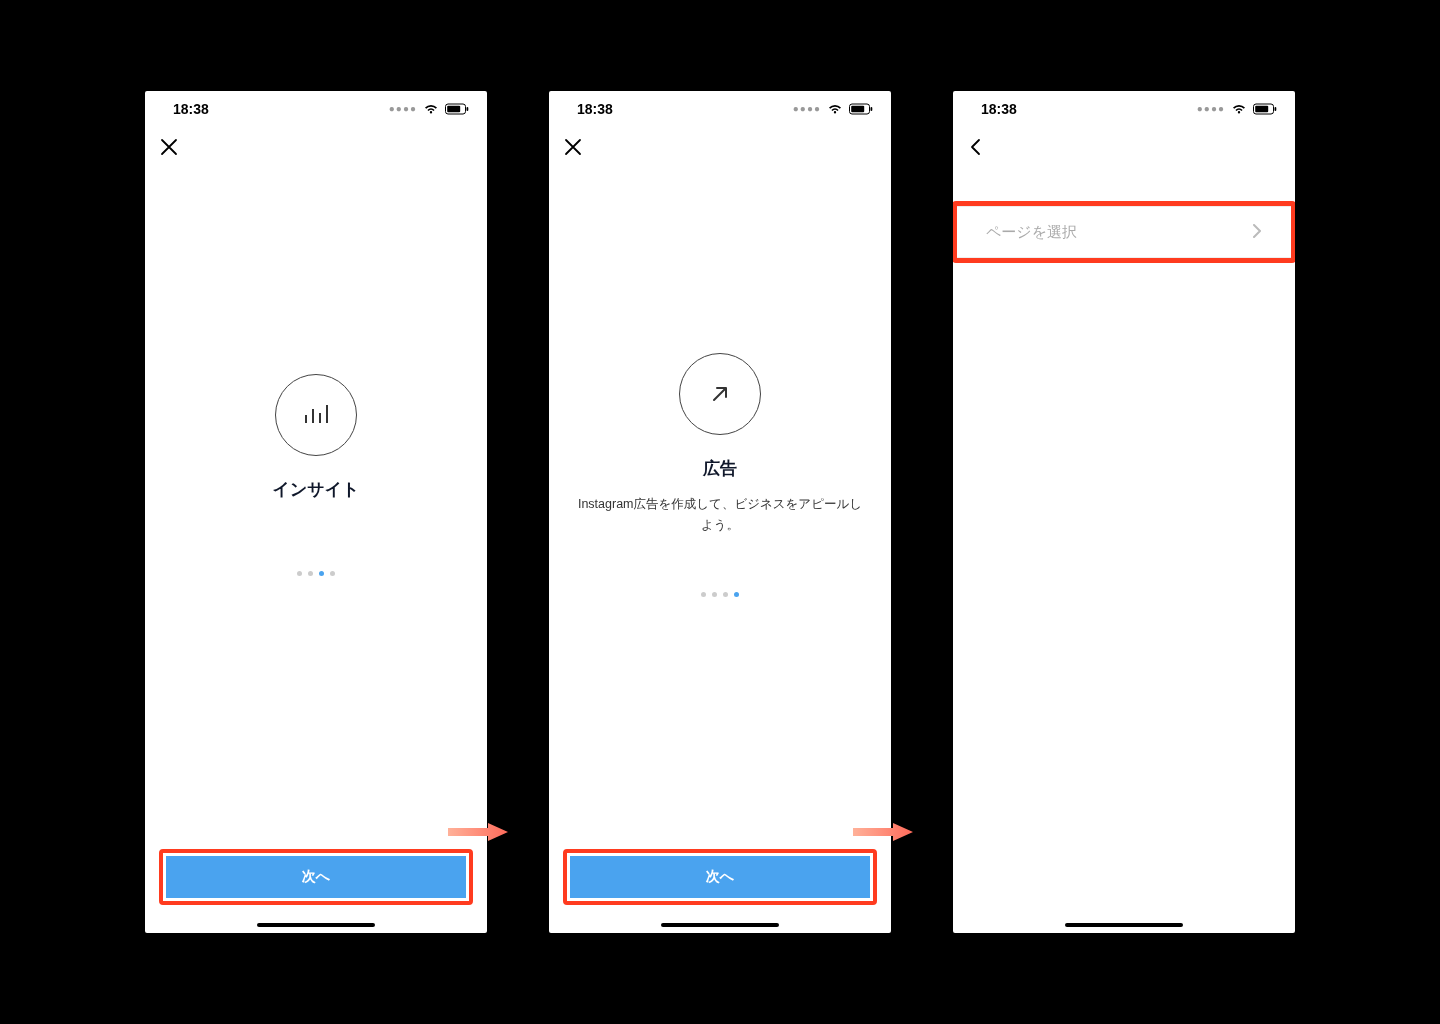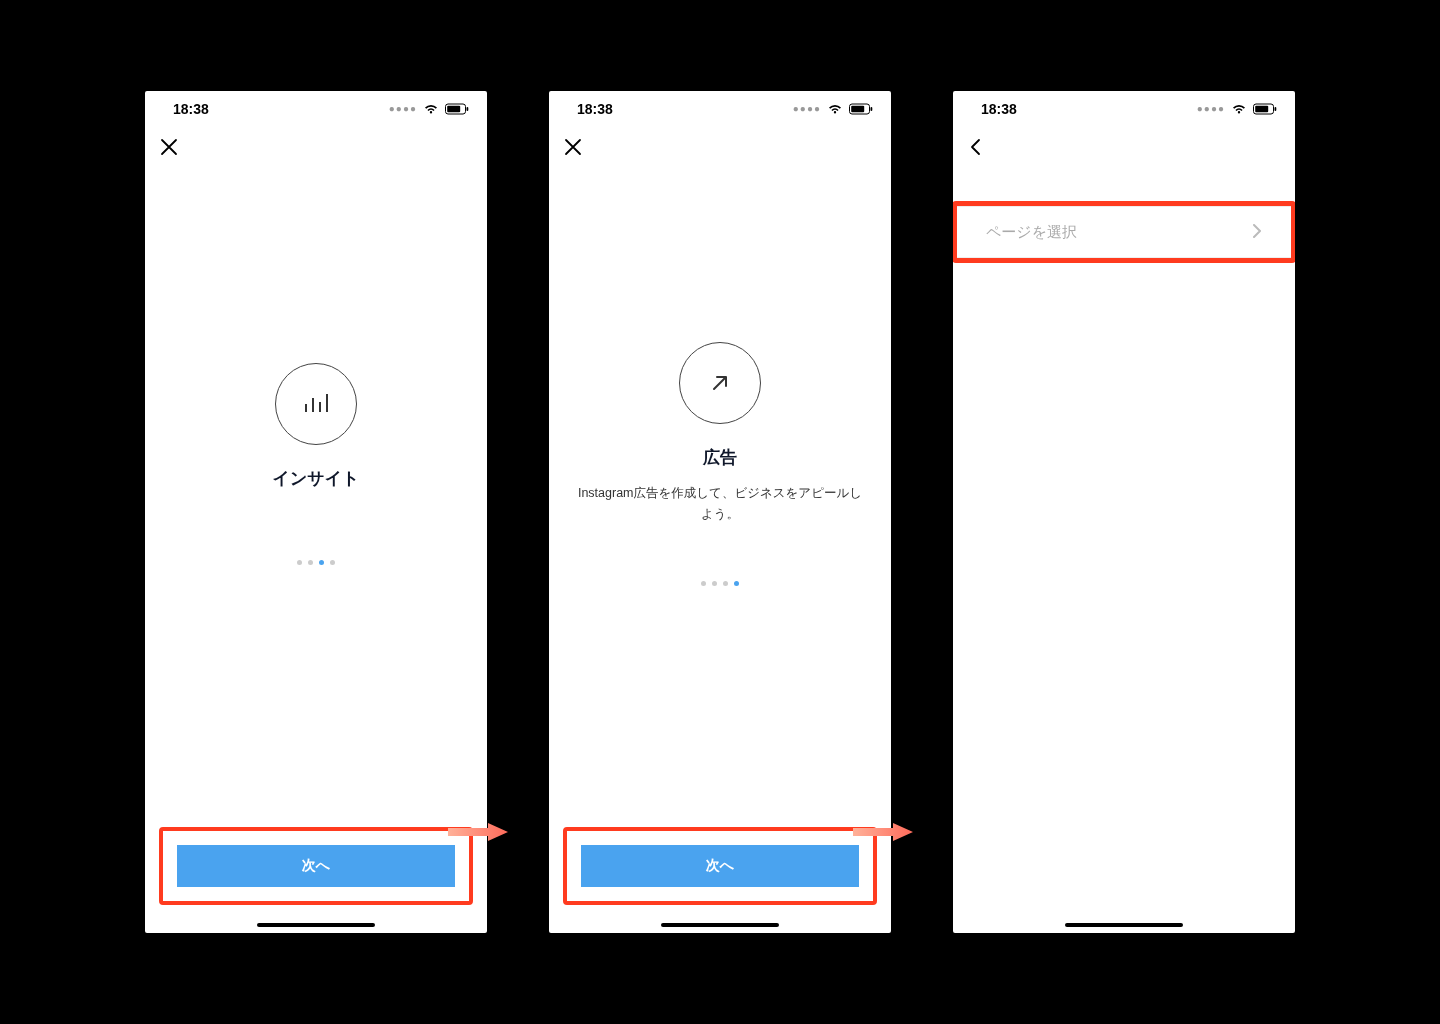--- a/index.html
+++ b/index.html
@@ -112,21 +112,21 @@
     border: none;
     width: 100%;
     display: flex;
     align-items: center;
     justify-content: center;
     cursor: pointer;
   }
   .highlight-box {
     border: 4px solid #ff3b1f;
     border-radius: 4px;
-    padding: 14px;
+    padding: 3px;
   }
   .home-indicator {
     position: absolute;
     bottom: 6px;
     left: 50%;
     transform: translateX(-50%);
     width: 118px;
     height: 4px;
     background: #000;
     border-radius: 4px;

